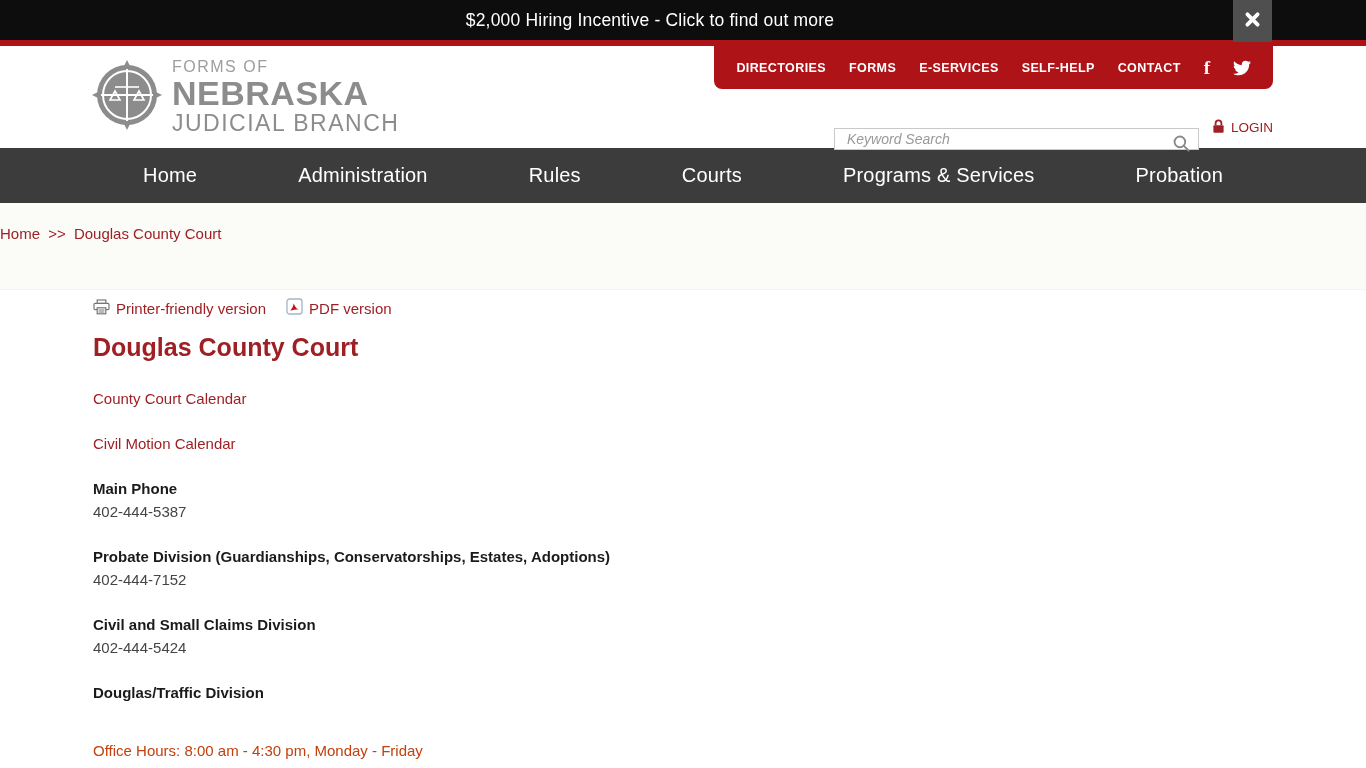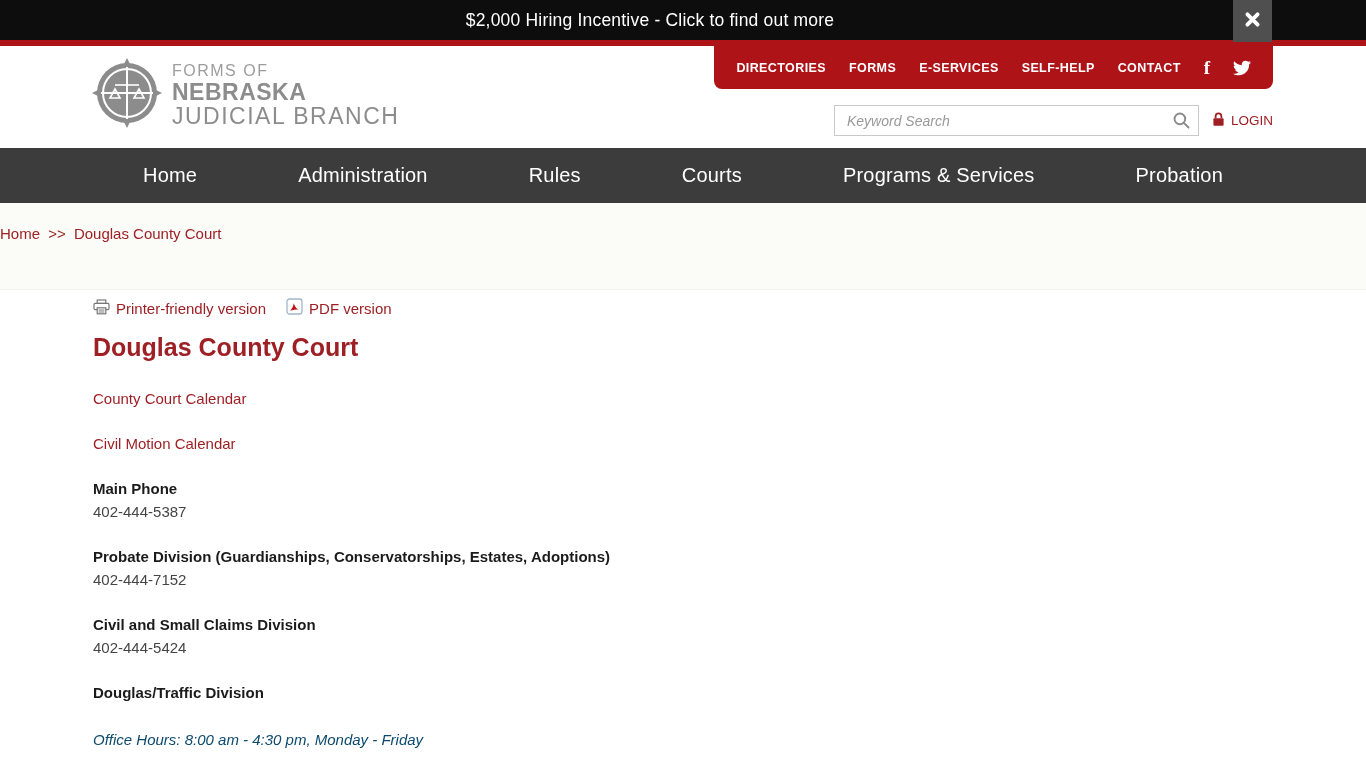--- a/index.html
+++ b/index.html
@@ -29,39 +29,39 @@
 
   
   .site-header { height: 102px; background: #ffffff; position: relative; }
 
   .logo-block {
     position: absolute; left: 92px; top: 12px;
     display: flex; align-items: center; gap: 10px; cursor: pointer;
   }
   .logo-text { display: flex; flex-direction: column; }
   .logo-line1 { font-size: 16px; color: #9d9d9d; letter-spacing: 1.5px; line-height: 1.1; }
-  .logo-line2 { font-size: 23px; font-weight: 700; color: #8c8c8c; letter-spacing: .5px; line-height: 1.05; }
+  .logo-line2 { font-size: 34px; font-weight: 700; color: #8c8c8c; letter-spacing: .5px; line-height: 1.05; }
   .logo-line3 { font-size: 23px; color: #8c8c8c; letter-spacing: 1.5px; line-height: 1.05; }
 
   .utility-nav {
     position: absolute; top: 0; right: 93px; height: 43px;
     background: #ae1318; border-radius: 0 0 8px 8px;
     display: flex; align-items: center; gap: 23px; padding: 0 22px;
   }
   .utility-nav a.util-link {
     color: #ffffff; font-size: 12.5px; font-weight: 700; letter-spacing: .4px;
   }
   .social-link { display: flex; align-items: center; color: #fff; }
   .fb-glyph { font-size: 19px; font-weight: 700; color: #fff; font-family: "Liberation Serif", serif; }
 
   .search-row {
     position: absolute; top: 59px; right: 93px;
     display: flex; align-items: center; gap: 13px;
   }
-  .search-box { position: relative; width: 365px; height: 31px; }
+  .search-box { position: relative; width: 365px; height: 22px; margin-top: 23px; }
   .search-box input {
     width: 100%; height: 100%; border: 1px solid #c9c9c9; background: #fff;
     padding: 0 36px 0 12px; font-style: italic; font-size: 14px; color: #555;
     font-family: "Liberation Sans", sans-serif; outline: none;
   }
   .search-box input::placeholder { color: #999; }
   .search-icon-btn {
     position: absolute; right: 8px; top: 6px; background: none; border: none; cursor: pointer;
   }
   .login-link { display: flex; align-items: center; gap: 6px; color: #9e1f24; font-size: 13.5px; }
@@ -92,21 +92,21 @@
     margin-top: 8px; font-size: 15px;
   }
   .page-tools a { color: #9e2024; display: flex; align-items: center; gap: 6px; }
 
   .page-title { font-size: 25px; font-weight: 600; color: #9e1f24; margin-top: 15px; }
 
   .cal-link { display: block; margin-top: 28px; font-size: 15px; color: #9e2024; }
 
   .section-heading { margin-top: 28px; font-size: 15px; font-weight: 700; color: #1b1b1b; }
   .section-phone { margin-top: 6px; font-size: 15px; color: #454545; }
-  .office-hours { margin-top: 30px; font-size: 15px; color: #0c4a6e; font-style: italic; }
+  .office-hours { margin-top: 41px; font-size: 15px; color: #c2410c; }
 </style>
 </head>
 <body>
 
 <div class="promo-banner">
   <span class="promo-text">$2,000 Hiring Incentive - Click to find out more</span>
   <button class="banner-close">
     <span>
       <svg width="17" height="17" viewBox="0 0 16 16">
           <path d="M3.2 3.2 L12.8 12.8 M12.8 3.2 L3.2 12.8" stroke="#ffffff" stroke-width="3.6" stroke-linecap="round"></path>

